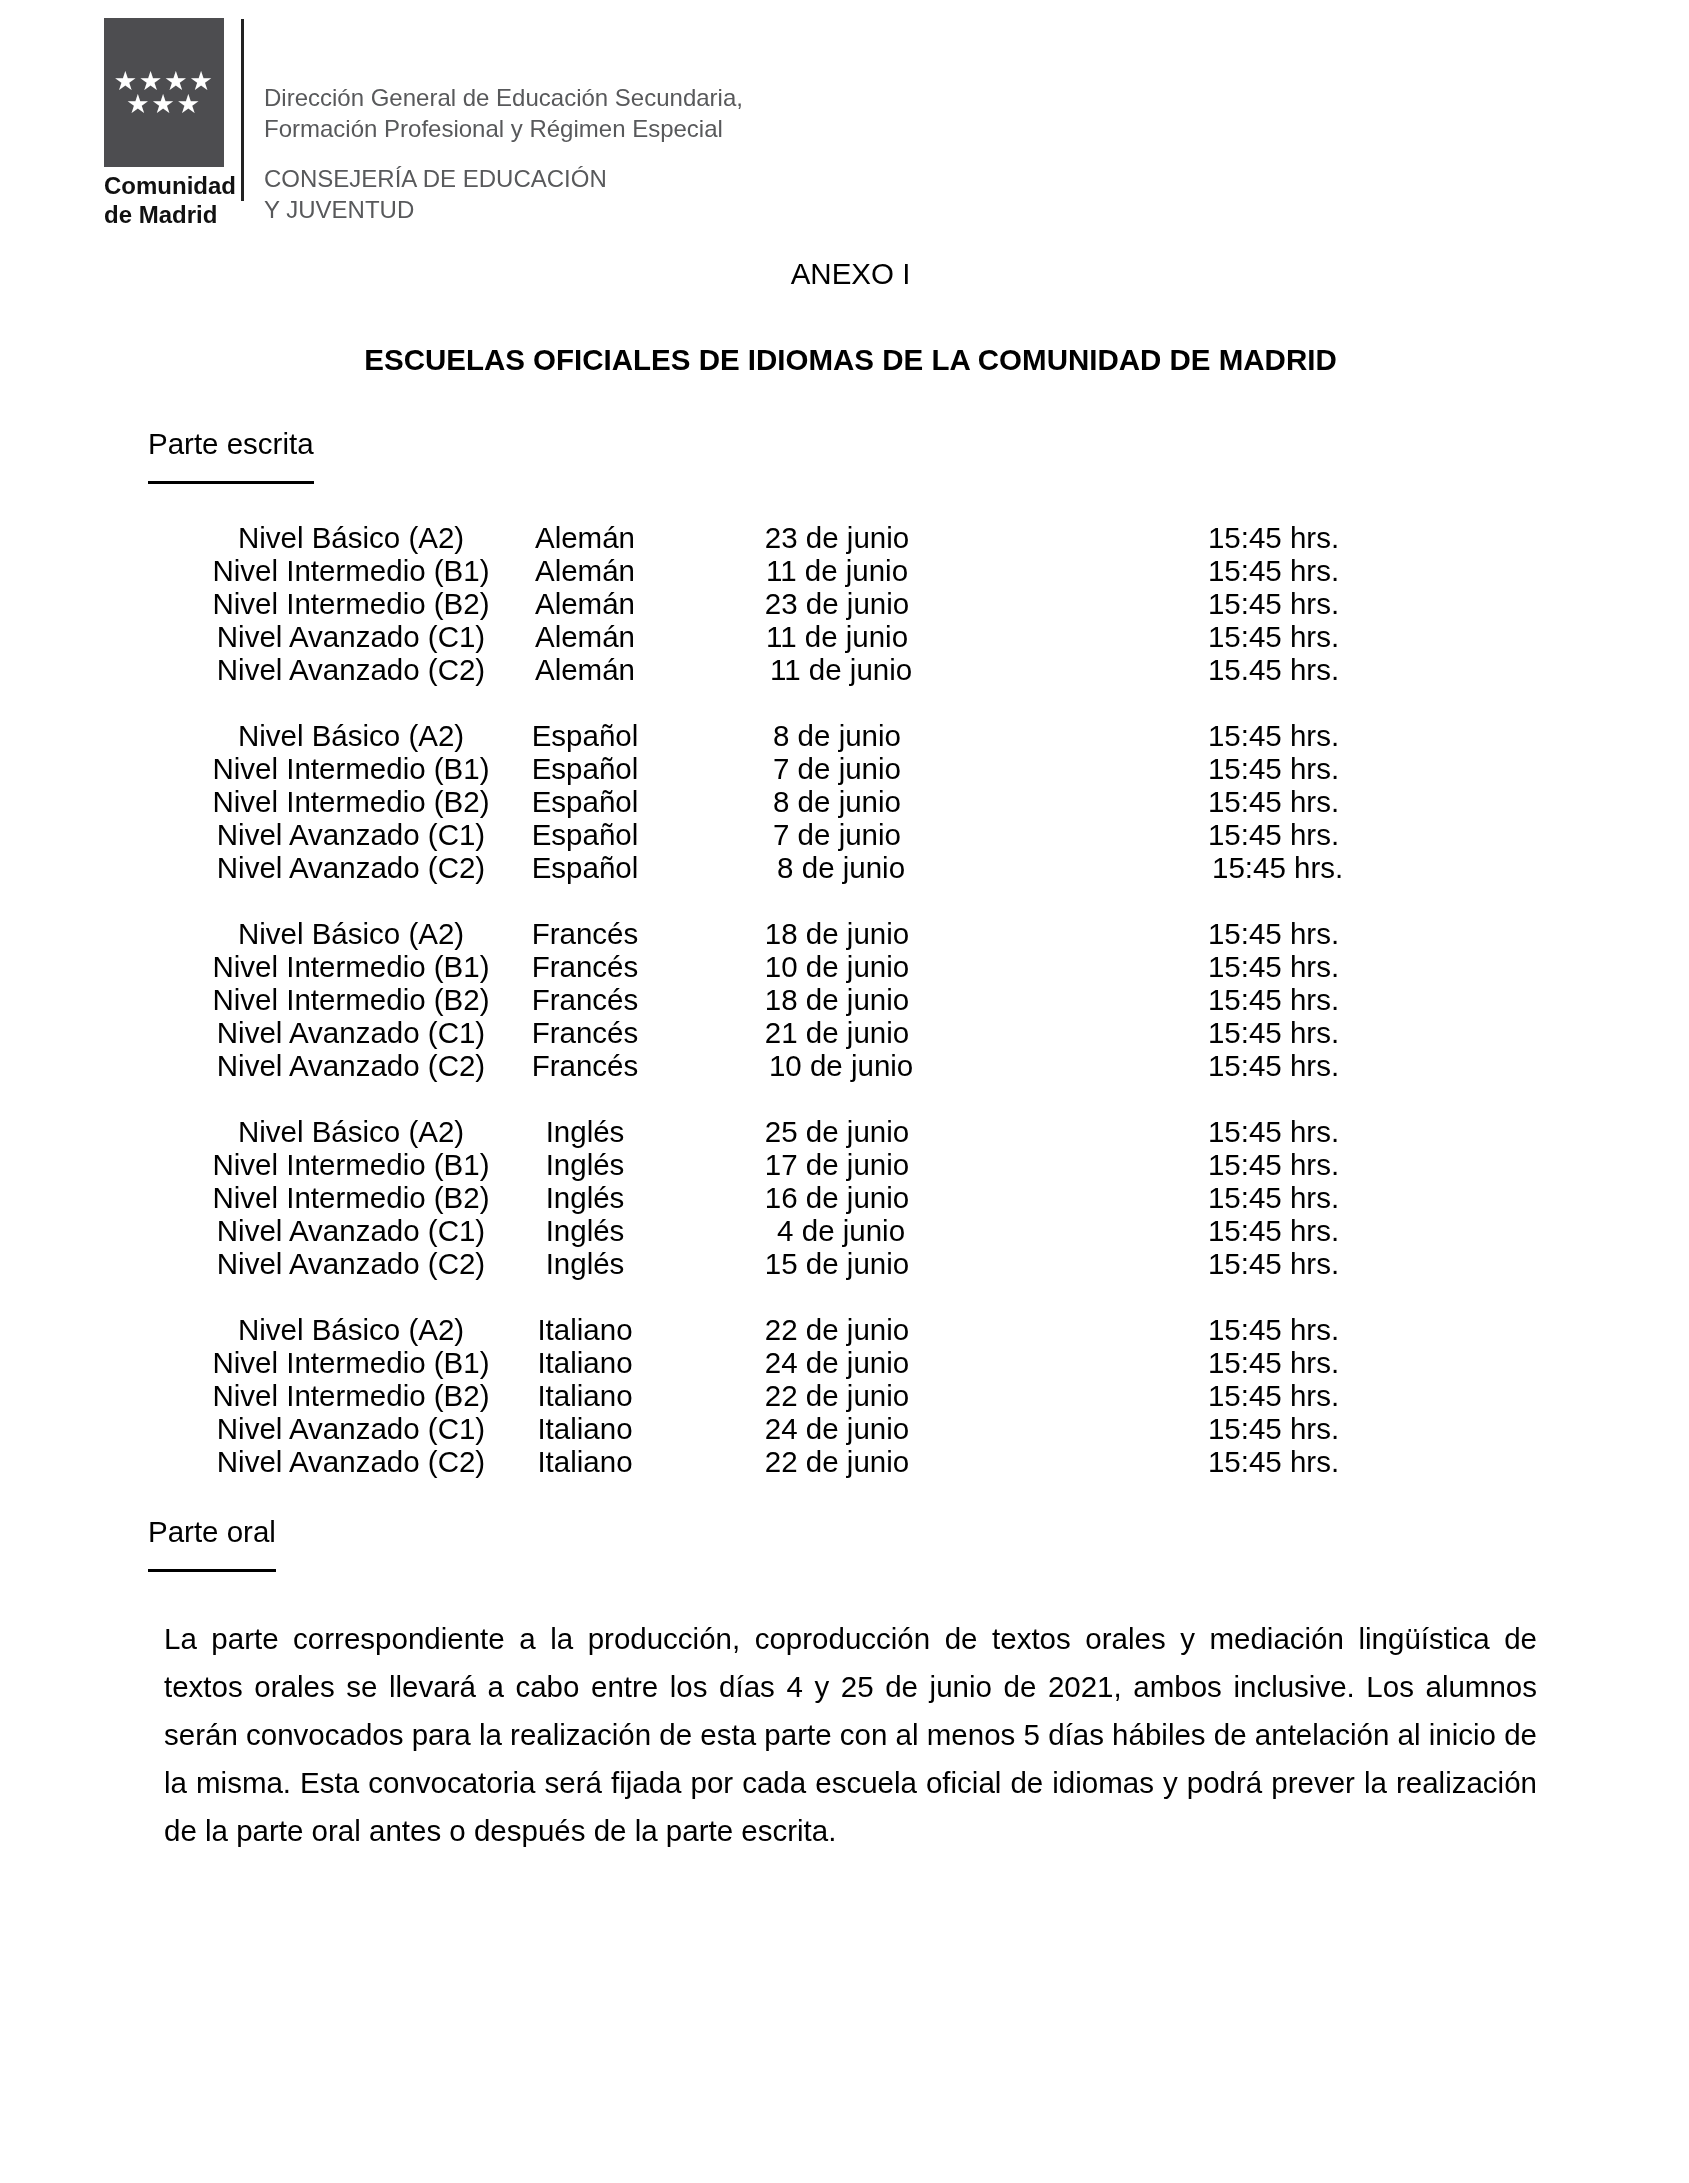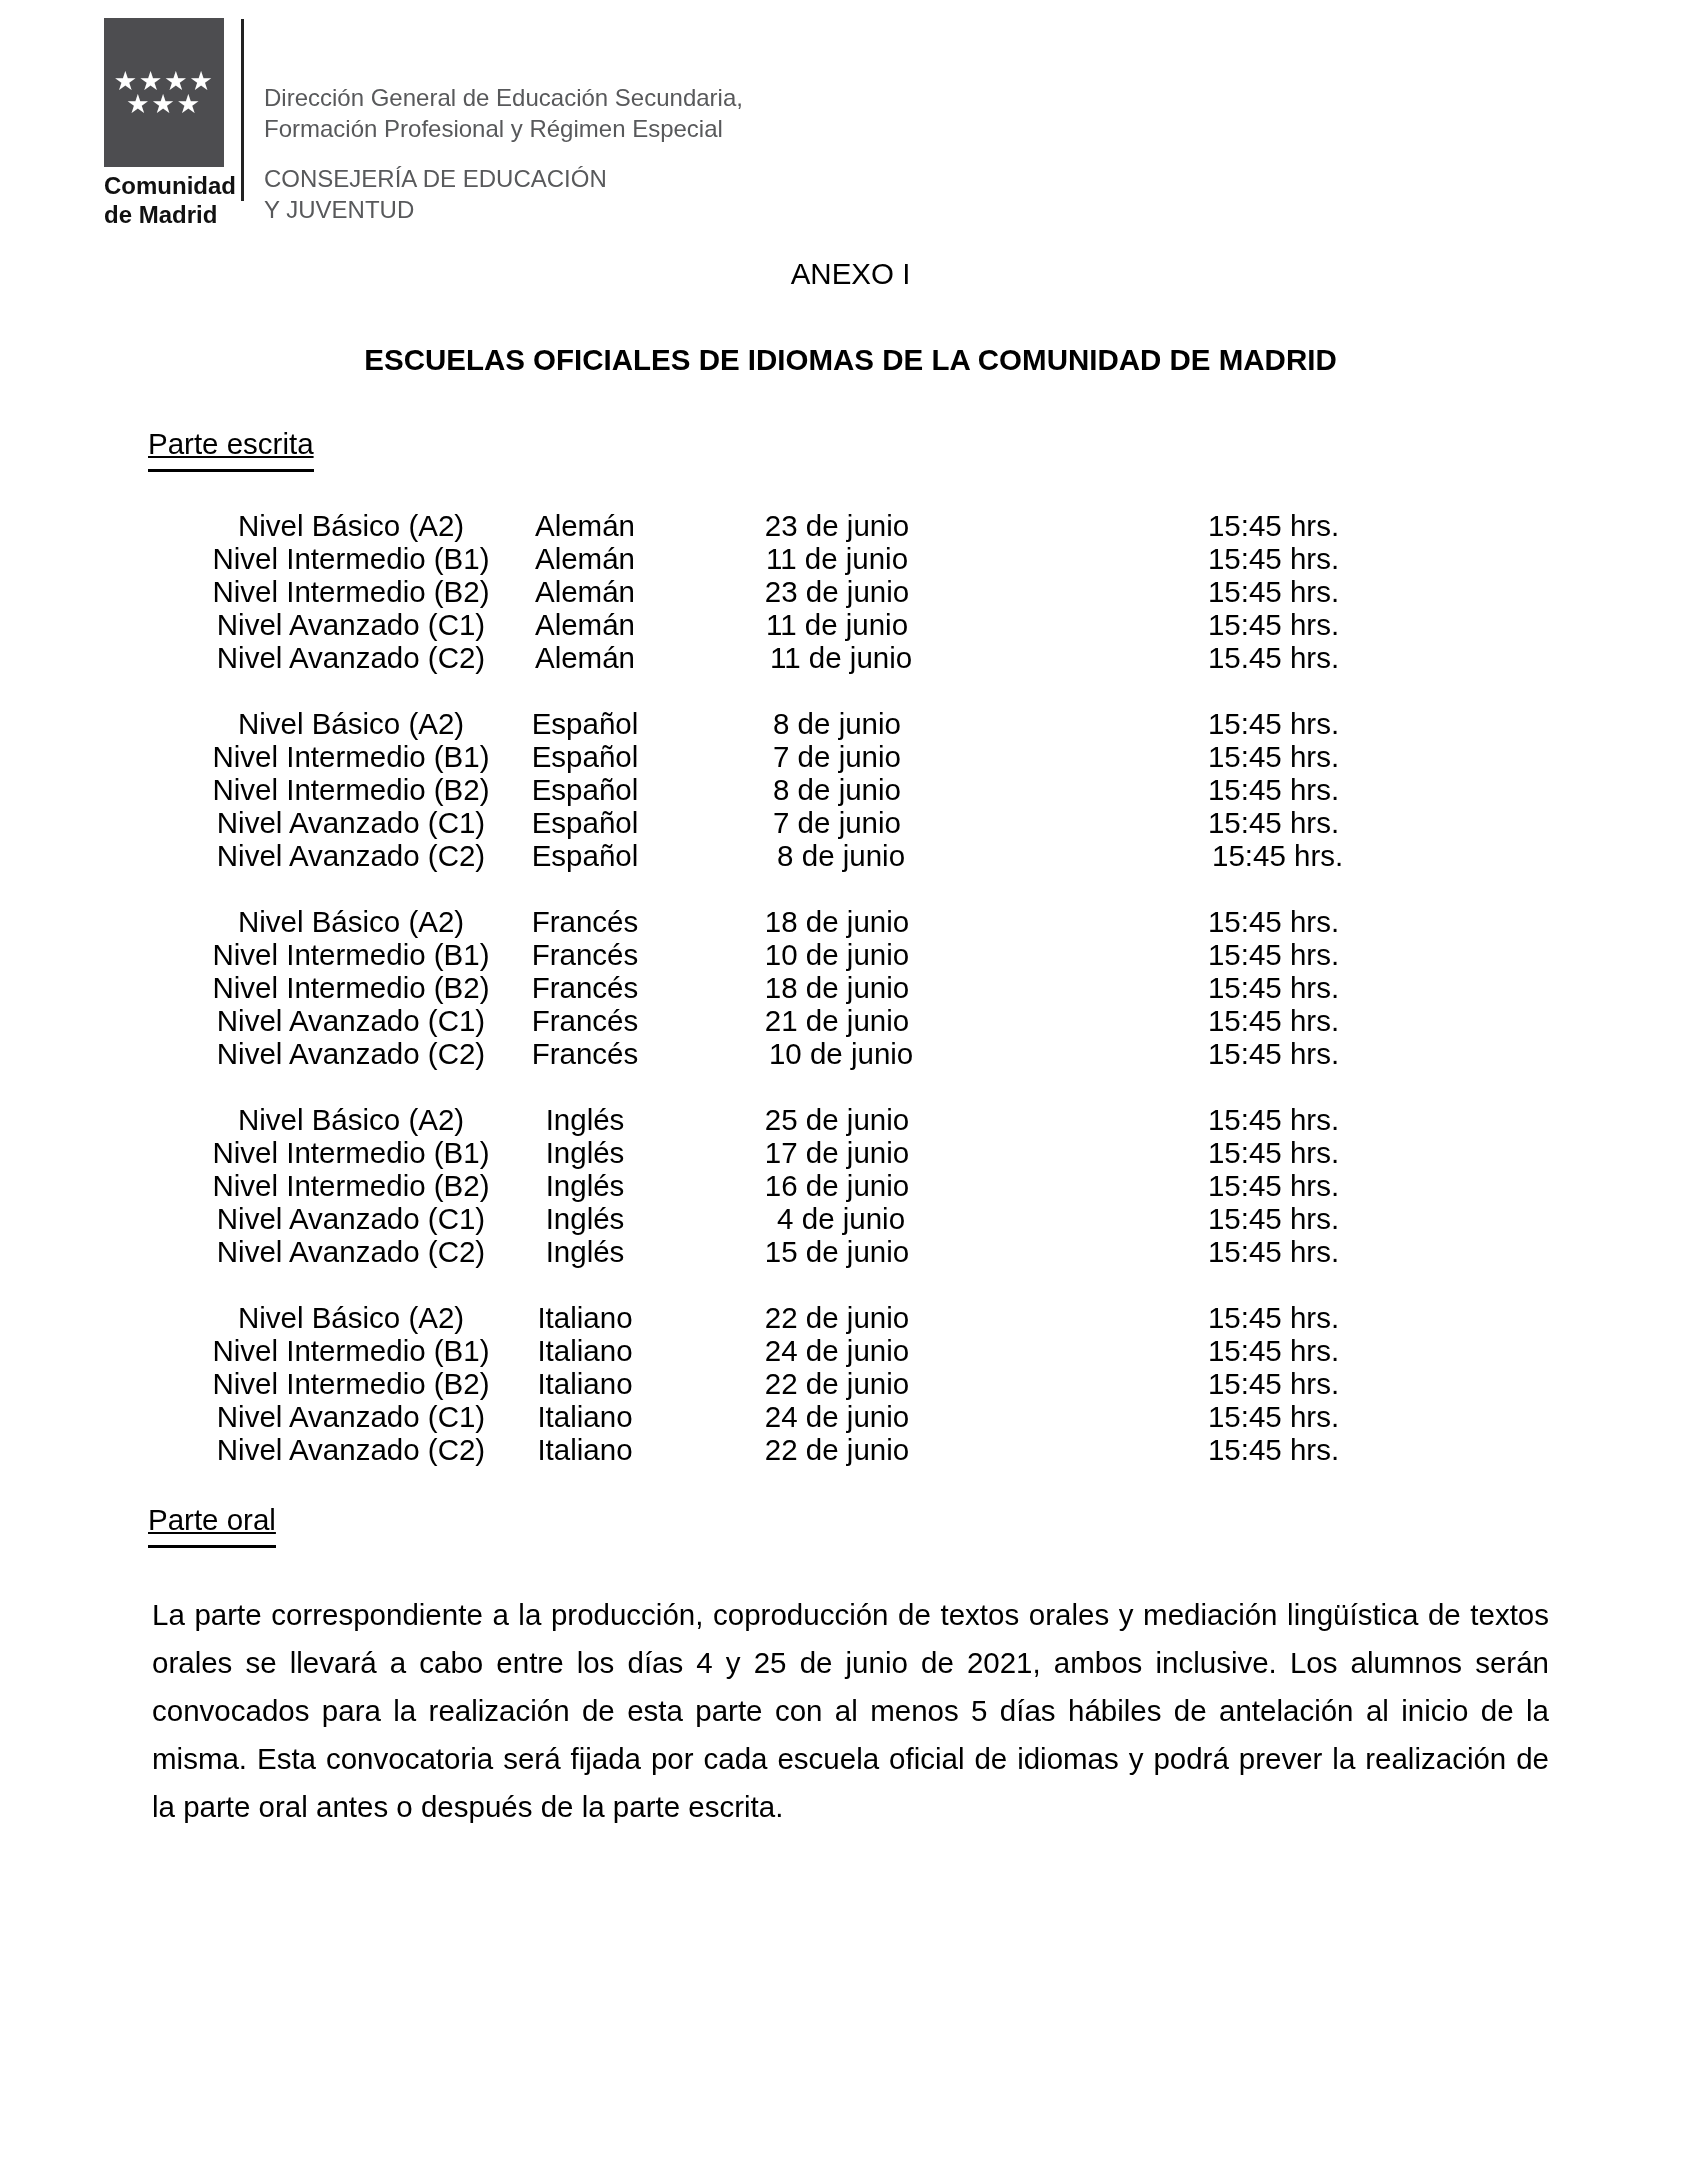--- a/index.html
+++ b/index.html
@@ -19,29 +19,29 @@
   .flag-caption { position:absolute; left:104px; top:171px; font-weight:bold; font-size:24px; line-height:29px; color:#111111; }
   .header-divider { position:absolute; left:241px; top:19.4px; width:3.1px; height:182px; background:#222222; }
   .dept-block { position:absolute; left:264px; top:82px; color:#58595b; font-size:24px; line-height:31px; }
   .consejeria-block { margin-top:18.6px; }
   
   main { position:absolute; left:148px; top:256px; width:1405px; font-size:29.5px; }
   .annex { text-align:center; line-height:36px; }
   .doc-title { text-align:center; font-weight:bold; line-height:45px; margin-top:45px; }
   .section-heading-wrap { margin-top:45px; }
   .section-heading-wrap.oral { margin-top:37px; }
-  .section-heading { display:inline-block; border-bottom:3.1px solid #000; padding-bottom:8px;text-decoration:underline; }
+  .section-heading { display:inline-block; border-bottom:3.1px solid #000; padding-bottom:20px; }
   
   .schedule { margin-top:37px; margin-left:64px; }
   .sgroup { margin-bottom:33px; }
   .sgroup:last-child { margin-bottom:0; }
   .srow { display:grid; grid-template-columns:278px 190px 314px auto; line-height:33px;text-align:center; }
   .c-date, .c-time { white-space:pre; }
   
-  .para { text-align:justify; line-height:48px; margin:4px; }
+  .para { text-align:justify; line-height:48px; margin:16px; }
   .para1 { margin-top:43px; }
   .para2 { margin-top:48px; }
 </style>
 </head>
 <body>
 
 <div class="page">
 
   <header>
     <div class="flag">

